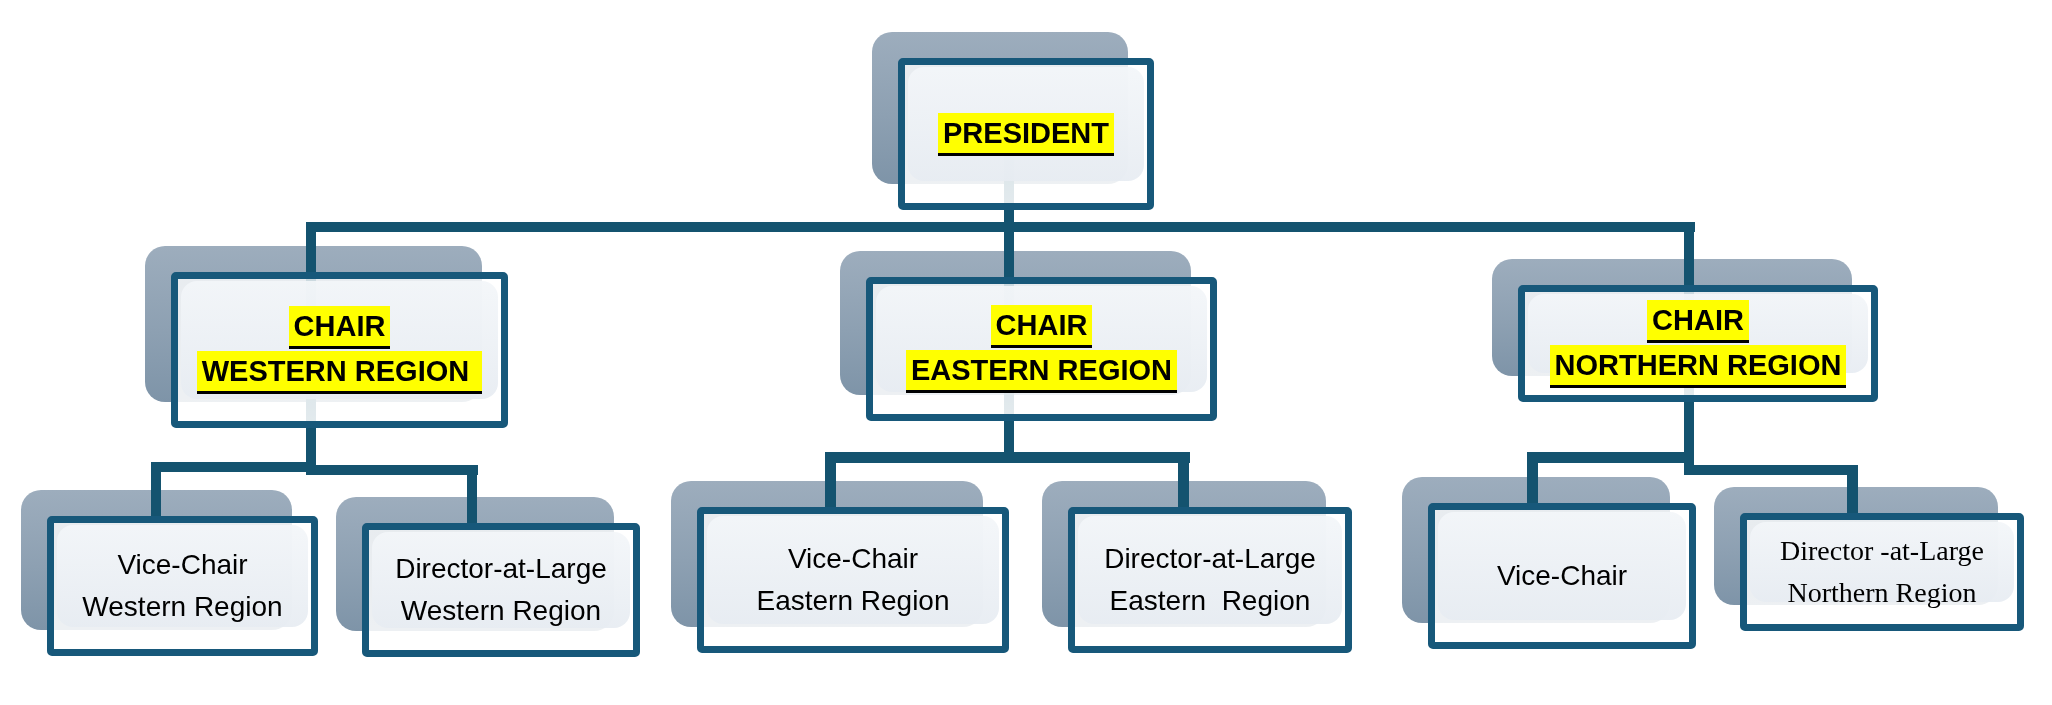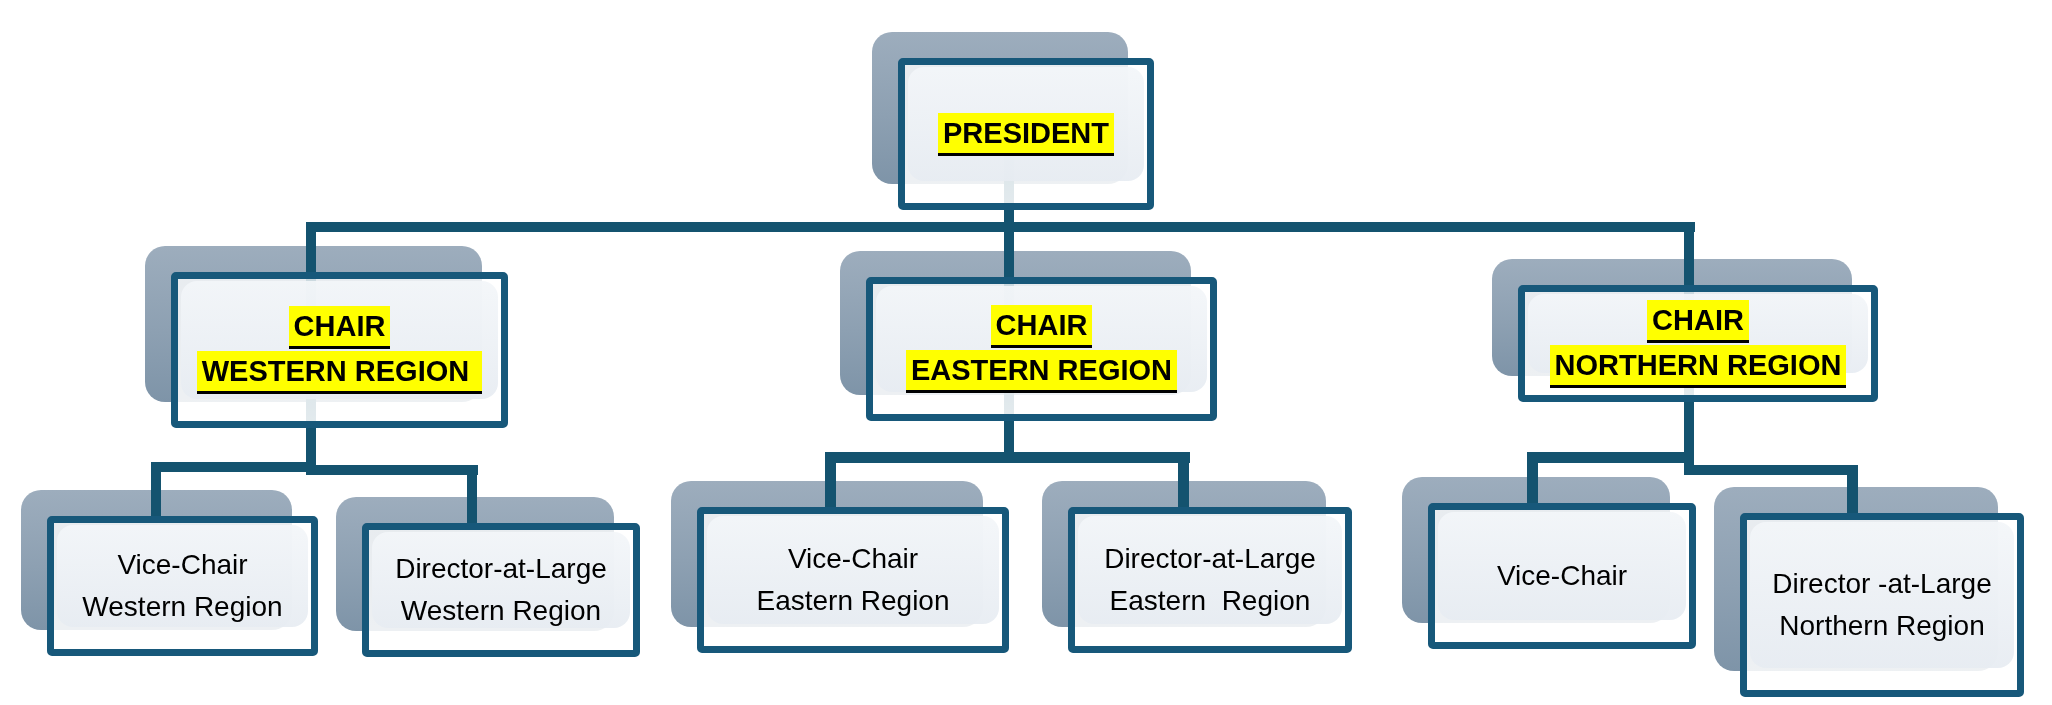--- a/index.html
+++ b/index.html
@@ -168,21 +168,21 @@
 
   <div class="node" style="left:1428px;top:503px;width:268px;height:146px;">
     <div class="shadow"></div>
     <div class="box">
       <div class="txt">
         <span class="t-line plain">Vice-Chair</span>
       </div>
     </div>
   </div>
 
-  <div class="node" style="left:1740px;top:513px;width:284px;height:184px;">
+  <div class="node" style="left:1740px;top:513px;width:284px;height:118px;font-family:Liberation Serif, serif;">
     <div class="shadow"></div>
     <div class="box">
       <div class="txt">
         <span class="t-line plain">Director -at-Large</span>
         <span class="t-line plain">Northern Region</span>
       </div>
     </div>
   </div>
 
 </div>

